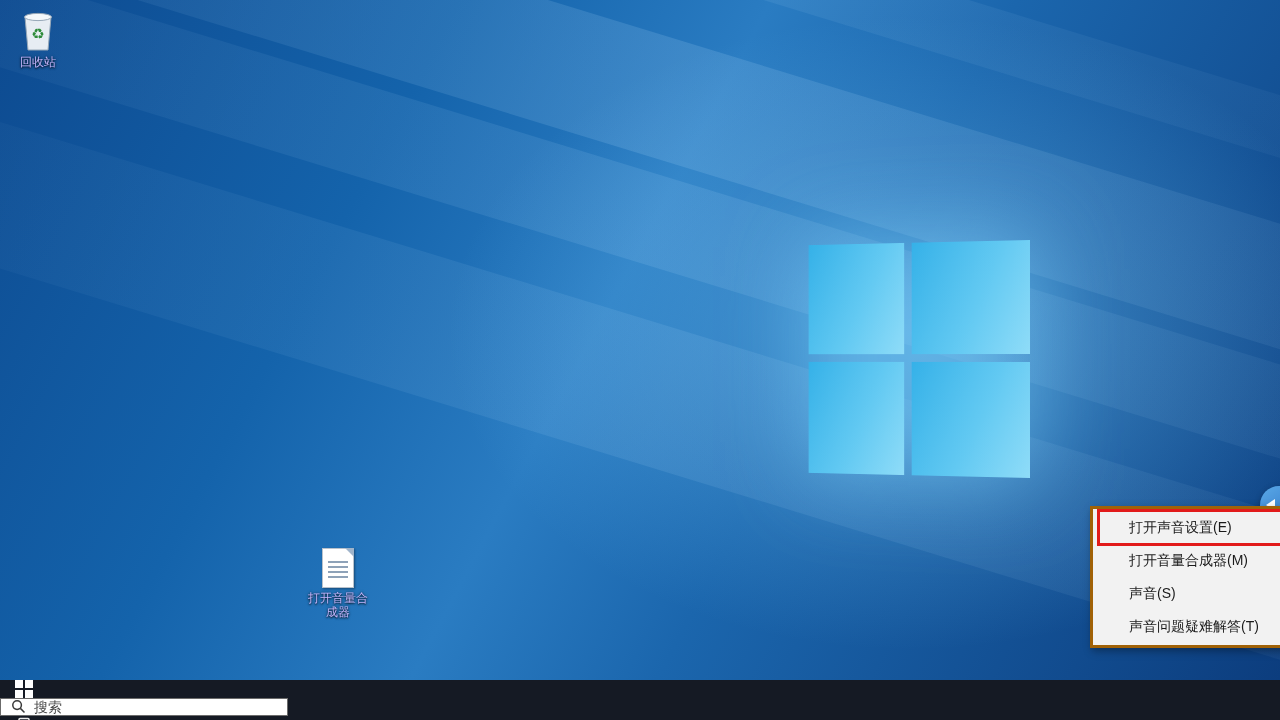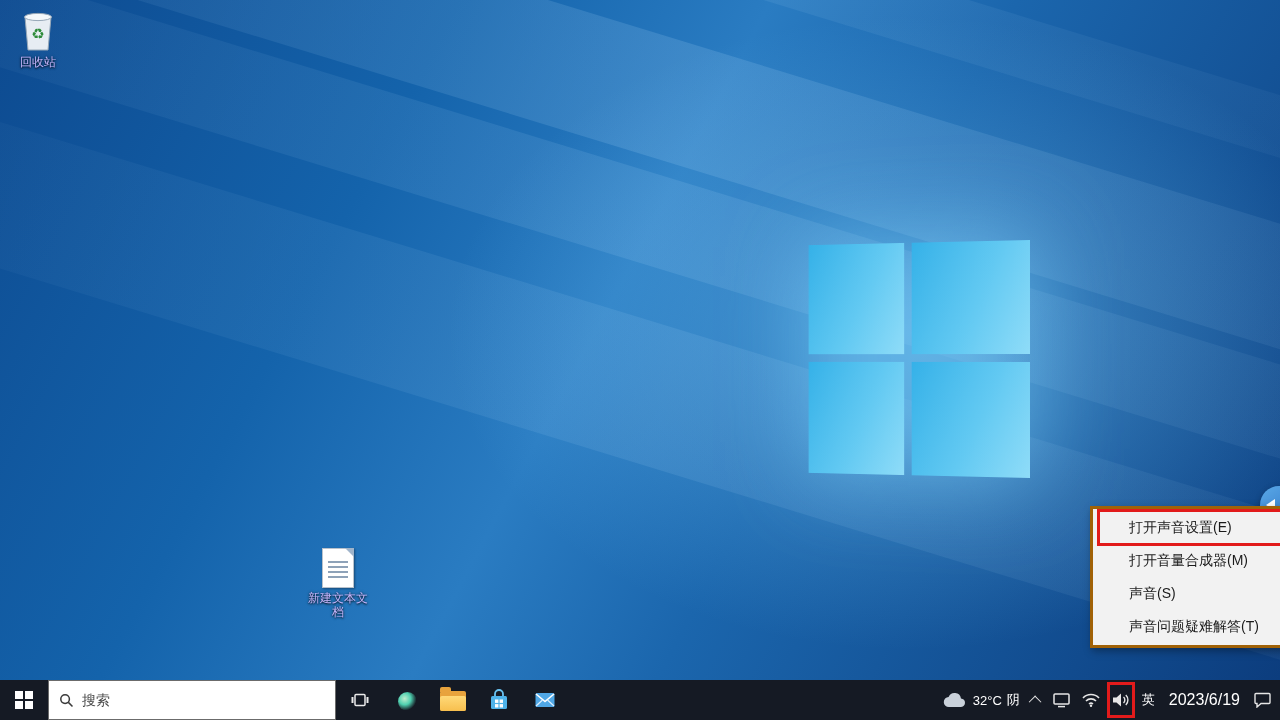--- a/index.html
+++ b/index.html
@@ -60,21 +60,21 @@
     background:#f2f2f2; border:3px solid #a16207; box-shadow:2px 3px 8px rgba(0,0,0,.35);
     padding:2px 0; }
   .ctx-item { position:relative; height:33px; line-height:33px; padding-left:36px; font-size:14px; color:#1b1b1b; cursor:default; }
   .ctx-item .sub-chev { position:absolute; right:14px; top:12px; width:8px; height:8px;
     border-right:1.6px solid #4a4a4a; border-bottom:1.6px solid #4a4a4a; transform:rotate(-45deg); }
   .ctx-item.hl::before { content:""; position:absolute; left:4px; right:3px; top:-2px; bottom:-2px;
     border:3px solid #e21b1b; pointer-events:none; }
 
   
   .taskbar { position:absolute; left:0; bottom:0; width:1280px; height:40px; background:#151a24;
-    display:flex; align-items:stretch; z-index:20; }
+    display:flex; align-items:stretch; z-index:20;flex-direction:column; }
   .tb-btn { width:48px; display:flex; align-items:center; justify-content:center; cursor:pointer; }
   .start-grid { display:grid; grid-template-columns:8px 8px; grid-template-rows:8px 8px; gap:1.5px; }
   .start-grid i { background:#fff; }
 
   .search-box { width:288px; background:#fff; border:1px solid #6b6b6b; display:flex; align-items:center; padding:0 10px; gap:8px; }
   .search-box input { border:none; outline:none; flex:1; font-size:14px; color:#333; background:transparent;
     font-family:"Liberation Sans","DejaVu Sans",sans-serif; }
   .search-box input::placeholder { color:#4a4a4a; opacity:1; }
 
   .app-slot { width:46px; display:flex; align-items:center; justify-content:center; cursor:pointer; }
@@ -121,21 +121,21 @@
       <path d="M7 9 L33 9 L30 42 L10 42 Z" fill="#e7edf3" stroke="#97a8b8" stroke-width="1"></path>
       <ellipse cx="20" cy="9" rx="13.5" ry="3.6" fill="#f4f8fb" stroke="#97a8b8" stroke-width="1"></ellipse>
       <text x="20" y="31" text-anchor="middle" font-size="15" fill="#2e8b3a">♻</text>
     </svg>
     <div class="lbl">回收站</div>
   </div>
 
 
   <div class="desk-icon" id="icon-doc">
     <div class="doc-page"></div>
-    <div class="lbl">新建文本文档</div>
+    <div class="lbl">打开音量合成器</div>
   </div>
 
   <div class="float-btn">
     <span class="arrow"></span>
   </div>
 
   <div class="ctx-menu">
     <div class="ctx-item hl">打开声音设置(E)</div>
     <div class="ctx-item">打开音量合成器(M)</div>
     <div class="ctx-item">声音(S)</div>

